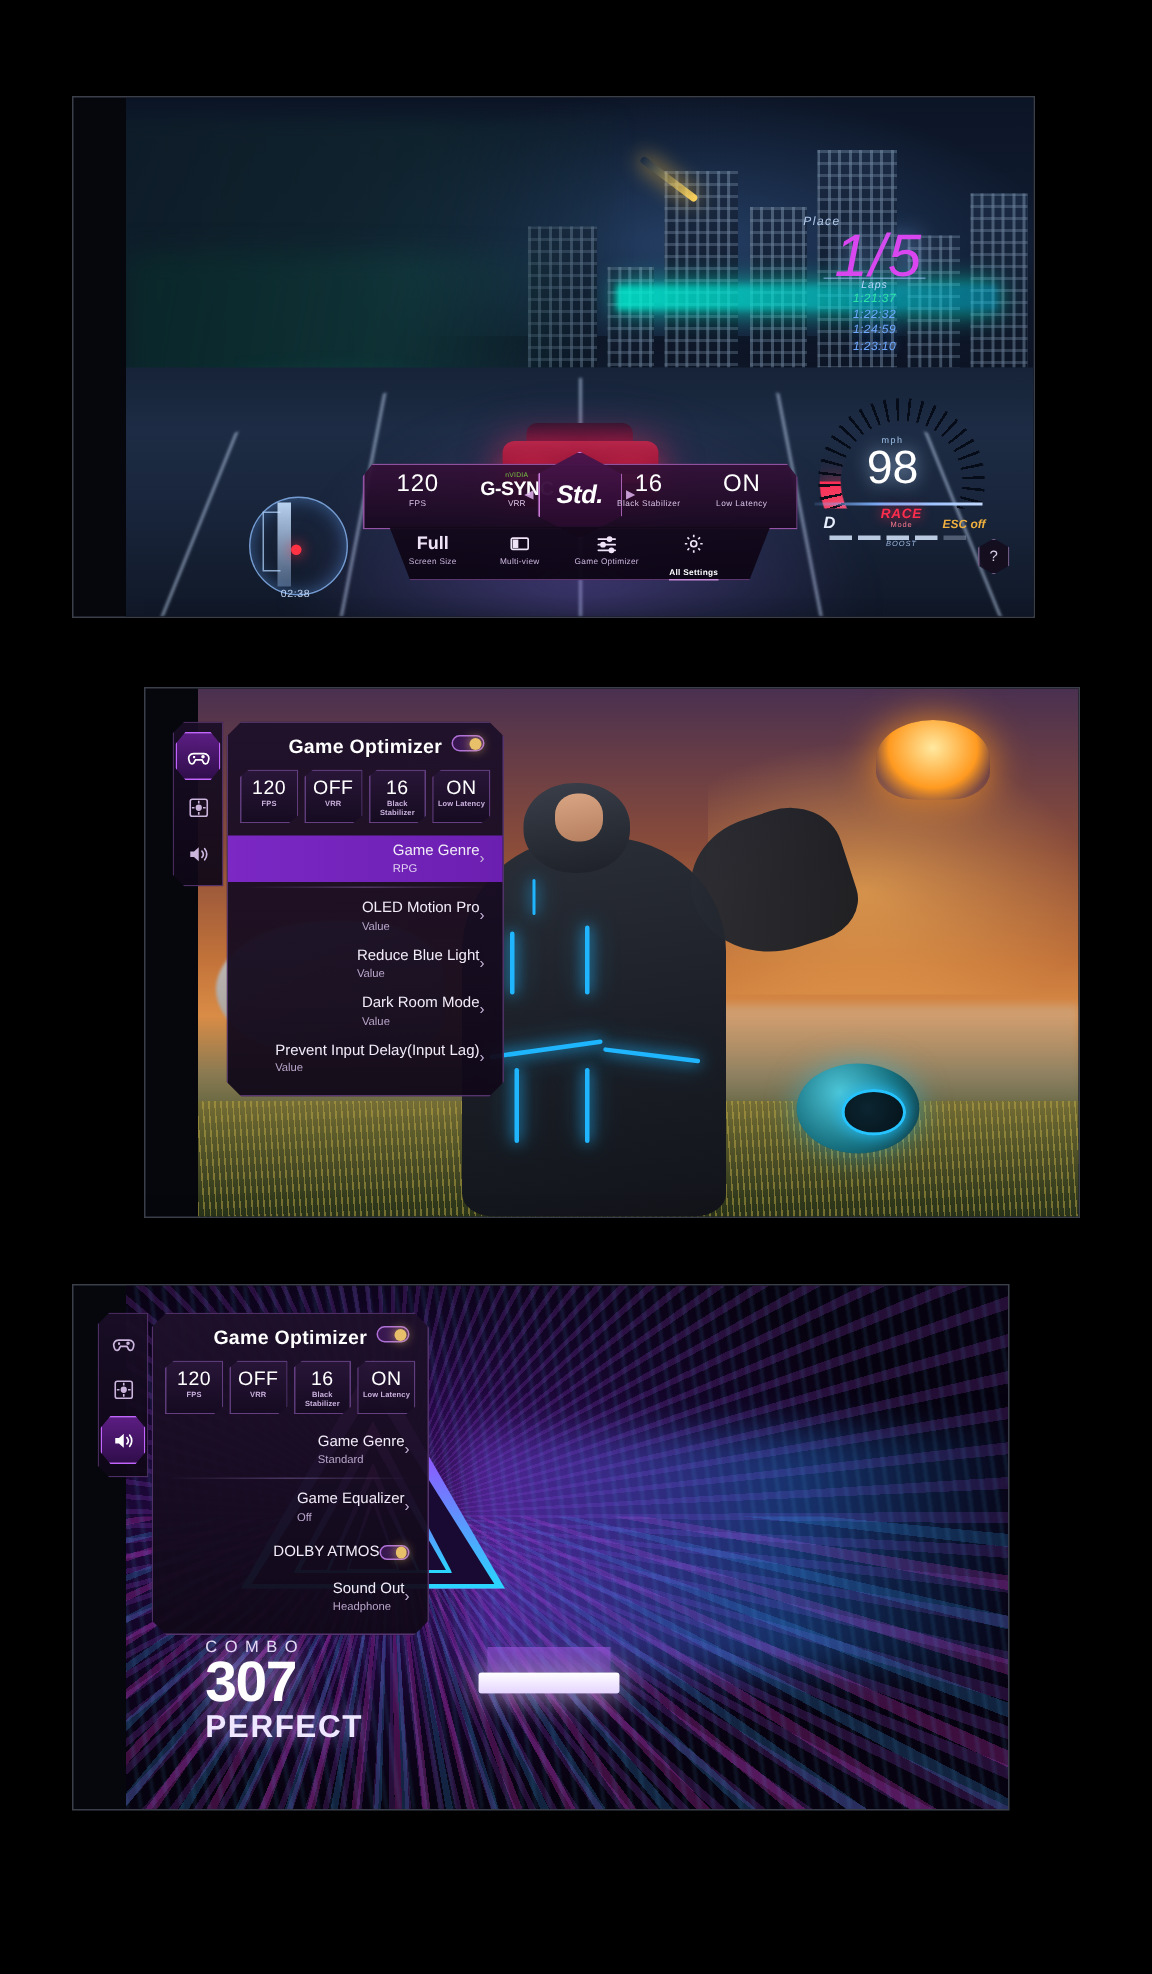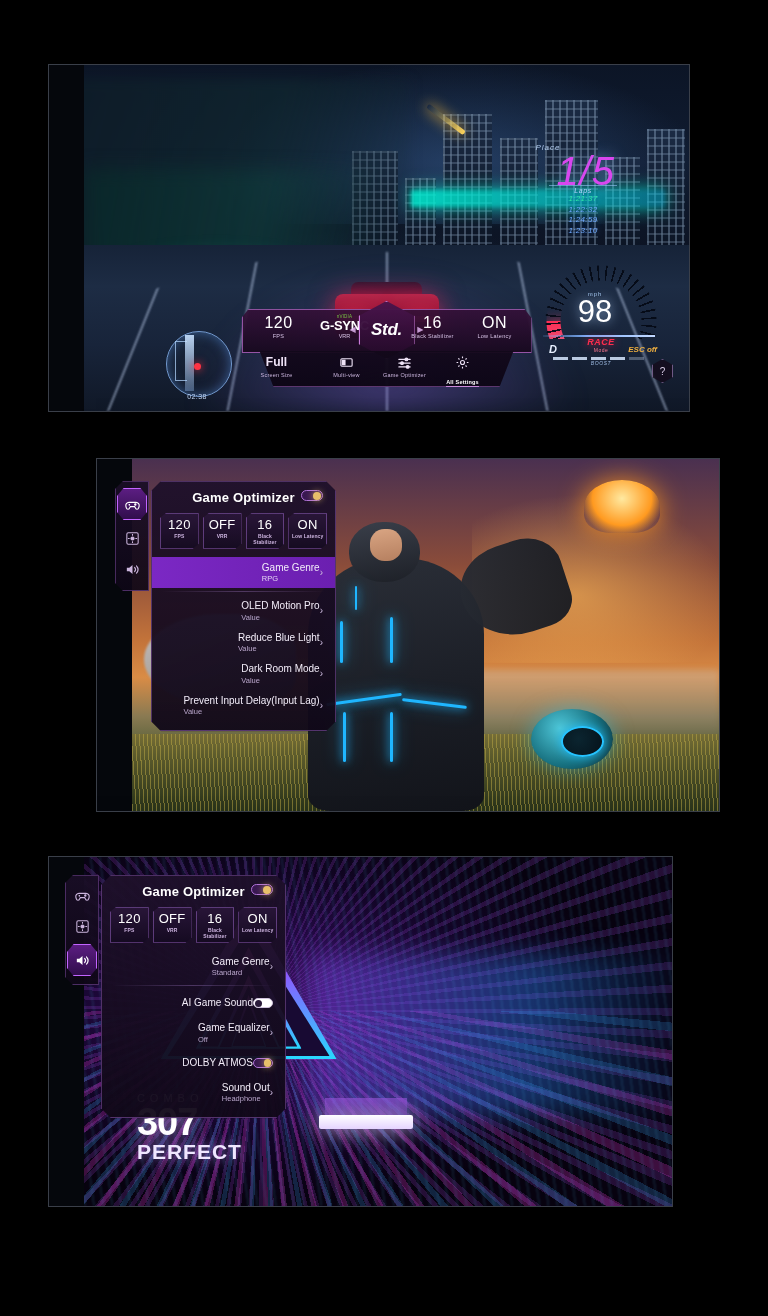--- a/index.html
+++ b/index.html
@@ -400,21 +400,21 @@
         <div class="v">16</div>
         <div class="k">Black Stabilizer</div>
       </div>
       <div class="qitem" style="left:222px">
         <div class="v">ON</div>
         <div class="k">Low Latency</div>
       </div>
 
       <div class="qbot"></div>
 
-      <div class="qbi" style="left:6px">
+      <div class="qbi" style="left:18px">
         <div class="ic">
           <span class="fulltext">Full</span>
         </div>
         <div class="lb">Screen Size</div>
       </div>
       <div class="qbi" style="left:76px">
         <div class="ic">
           <svg viewBox="0 0 24 24" width="15" height="15" fill="none" stroke="#efe3f7" stroke-width="1.8">
             <rect x="3" y="6" width="18" height="12" rx="1.5"></rect>
               <rect x="4.5" y="7.5" width="6" height="9" fill="#efe3f7" stroke="none"></rect>
@@ -654,26 +654,20 @@
       <div class="go-list">
         <div class="go-row">
           <div>
               <div class="lab">Game Genre</div>
                <div class="sub">Standard</div>
             </div>
           <div class="chev">›</div>
         </div>
         <div class="divider"></div>
         <div class="go-row">
-          <div class="lab">AI Game Sound</div>
-          <div class="sw off">
-              <div class="k"></div>
-            </div>
-        </div>
-        <div class="go-row">
           <div>
               <div class="lab">Game Equalizer</div>
                <div class="sub">Off</div>
             </div>
           <div class="chev">›</div>
         </div>
         <div class="go-row">
           <div class="lab">DOLBY ATMOS</div>
           <div class="sw on">
               <div class="k"></div>

